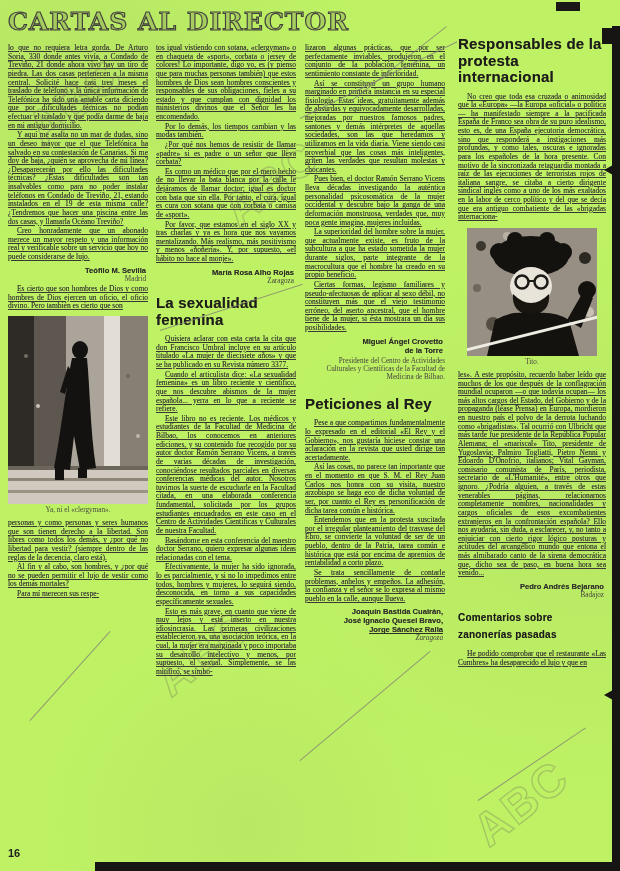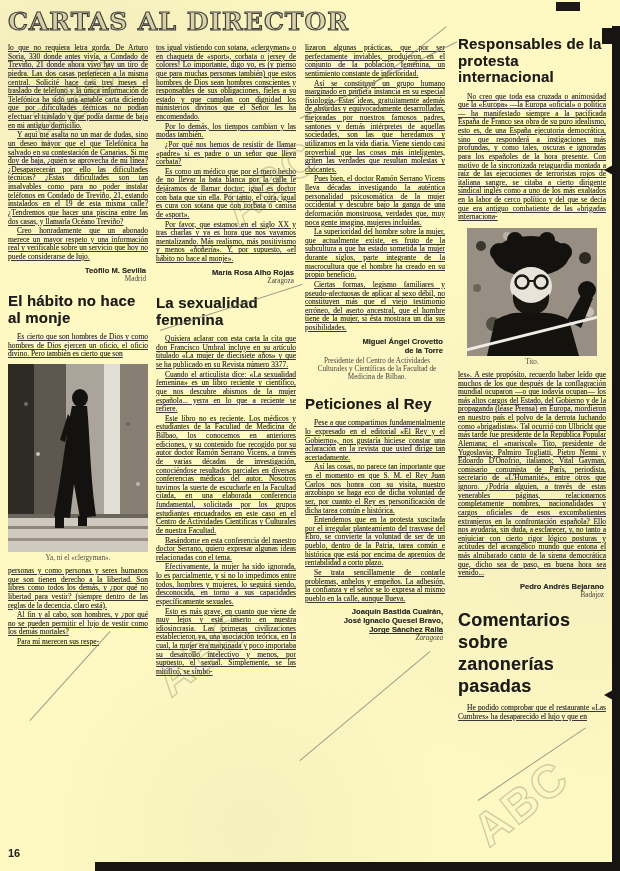--- a/index.html
+++ b/index.html
@@ -1,36 +1,36 @@
 <!DOCTYPE html>
 <html><head>
 <meta charset="utf-8">
 <style>
   html,body{margin:0;padding:0;background:#ffffff;}
-  .page{position:relative;width:620px;height:871px;background:#fef9c3;overflow:hidden;
+  .page{position:relative;width:620px;height:871px;background:#bef264;overflow:hidden;
         font-family:"Liberation Serif",serif;}
   .shade{position:absolute;inset:0;pointer-events:none;
         background:
          radial-gradient(420px 260px at 12% 8%, rgba(120,115,105,.10), transparent 70%),
          radial-gradient(500px 400px at 95% 60%, rgba(120,115,105,.08), transparent 70%),
          radial-gradient(300px 300px at 40% 95%, rgba(120,115,105,.07), transparent 70%);}
   .masthead{position:absolute;left:8px;top:8px;margin:0;width:300px;
         font:bold 25px/28px "DejaVu Serif",serif;letter-spacing:1px;
         color:rgba(70,68,64,.18);-webkit-text-stroke:1.15px #44423e;white-space:nowrap;}
   .col{position:absolute;top:44px;width:140px;}
   .p{font:7.5px/8.62px "Liberation Serif",serif;text-align:justify;text-indent:9px;
      margin:0 0 1px 0;color:#3a3936;text-shadow:0 0 .5px rgba(45,44,40,.6);text-decoration:underline;}
   .p.noind{text-indent:0;}
   .headline{font:bold 15px/16.5px "Liberation Sans",sans-serif;color:#1d1c1a;
      margin:10px 0 7px 0;letter-spacing:.2px;text-shadow:0 0 .4px rgba(30,30,28,.5);}
-  .headline.small{font-size:18px;line-height:22px;}
+  .headline.small{font-size:10px;line-height:17px;}
   .sig{font:bold 7.6px/9px "Liberation Sans",sans-serif;color:#2e2d2a;text-align:right;
      margin:4px 2px 0 0;text-shadow:0 0 .4px rgba(30,30,28,.45);}
   .sigplace{font:7.2px/8.6px "Liberation Serif",serif;color:#45443f;text-align:right;margin:0 2px 2px 0;}
-  .role{font:7.2px/8.4px "Liberation Serif",serif;color:#45443f;text-align:center;margin:2px 0 0 4px;}
+  .role{font:7.2px/8.4px "Liberation Serif",serif;color:#45443f;text-align:right;margin:2px 0 0 4px;}
   .photo{position:relative;width:100%;background:#b3aea6;overflow:hidden;}
   .caption{font:7.2px/9px "Liberation Serif",serif;color:#4a4944;text-align:center;margin:2px 0 4px 0;}
   .pagenum{position:absolute;left:8px;bottom:12px;font:bold 11px/11px "Liberation Sans",sans-serif;color:#22211f;}
   .bar-right{position:absolute;right:0;top:26px;bottom:7px;width:8px;background:#161513;}
   .bar-bottom{position:absolute;left:95px;right:0;bottom:0;height:9px;background:#161513;}
   .nub-top{position:absolute;left:556px;top:2px;width:24px;height:9px;background:#1a1917;}
   .nub-right{position:absolute;right:6px;top:28px;width:12px;height:16px;background:#161513;}
   .regmark{position:absolute;right:7px;width:0;height:0;border-top:5px solid transparent;
      border-bottom:5px solid transparent;border-right:9px solid #161513;}
   .wm{position:absolute;font:bold 46px/46px "Liberation Sans",sans-serif;
@@ -45,21 +45,20 @@
   <div class="shade"></div>
 
   <h1 class="masthead">CARTAS AL DIRECTOR</h1>
 
   <div class="col" style="left:8px;">
     <p class="p noind">lo que no requiera letra gorda. De Arturo Soria, 330 donde antes vivía, a Condado de Treviño, 21 donde ahora vivo hay un tiro de piedra. Las dos casas pertenecen a la misma central. Solicité hace casi tres meses el traslado de teléfono y la única información de Telefónica ha sido una amable carta diciendo que por dificultades técnicas no podían efectuar el traslado y que podía darme de baja en mi antiguo domicilio.</p>
     <p class="p">Y aquí me asalta no un mar de dudas, sino un deseo mayor que el que Telefónica ha salvado en su contestación de Canarias. Si me doy de baja, ¿quién se aprovecha de mi línea? ¿Desaparecerán por ello las dificultades técnicas? ¿Estas dificultades son tan insalvables como para no poder instalar teléfonos en Condado de Treviño, 21, estando instalados en el 19 de esta misma calle? ¿Tendremos que hacer una piscina entre las dos casas, y llamarla Océano Treviño?</p>
     <p class="p">Creo honradamente que un abonado merece un mayor respeto y una información real y verificable sobre un servicio que hoy no puede considerarse de lujo.</p>
     <div class="sig">Teófilo M. Sevilla</div>
     <div class="sigplace">Madrid</div>
-    <h2 class="headline">El hábito no hace al monje</h2>
     <p class="p">Es cierto que son hombres de Dios y como hombres de Dios ejercen un oficio, el oficio divino. Pero también es cierto que son</p>
     <div class="photo" style="height:188px;margin-top:5px;">
       <svg width="140" height="188" viewBox="0 0 140 188" xmlns="http://www.w3.org/2000/svg">
         <rect x="0" y="0" width="140" height="188" fill="#aba49a"></rect>
         <rect x="0" y="0" width="58" height="150" fill="#5d574f"></rect>
         <rect x="0" y="0" width="26" height="150" fill="#2e2a25"></rect>
         <rect x="96" y="0" width="16" height="152" fill="#e3ded5"></rect>
         <rect x="112" y="0" width="28" height="152" fill="#877f74"></rect>
         <rect x="0" y="150" width="140" height="38" fill="#cfc9bf"></rect>
         <rect x="0" y="150" width="140" height="4" fill="#6b655c"></rect>

